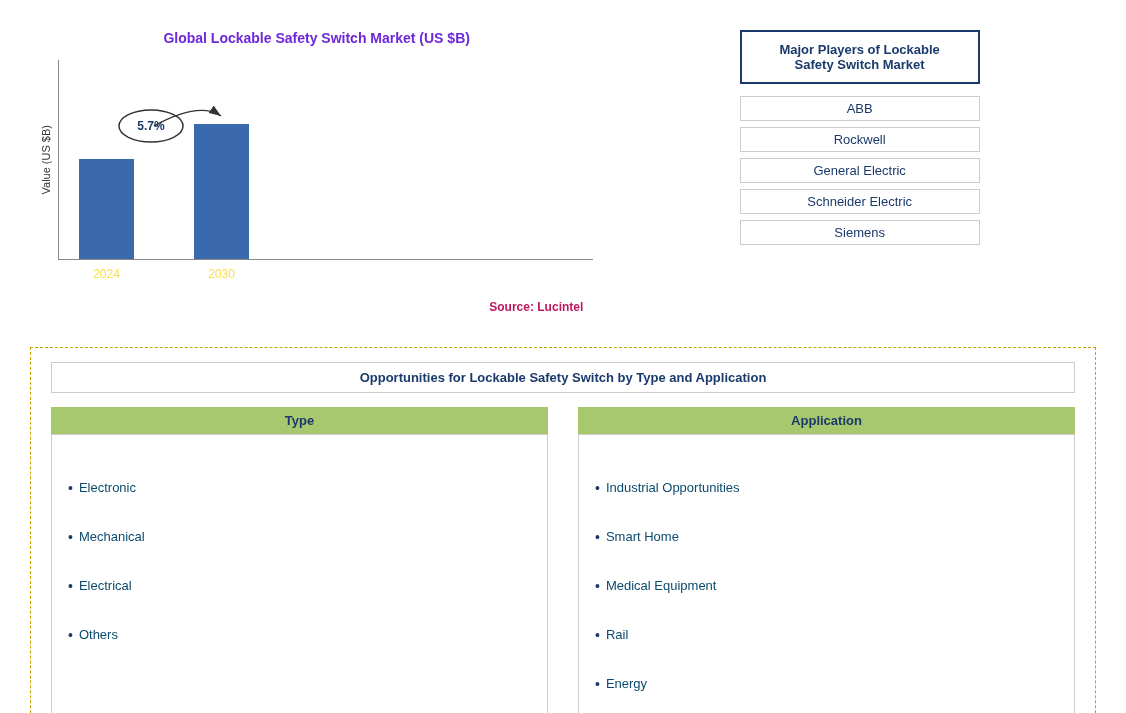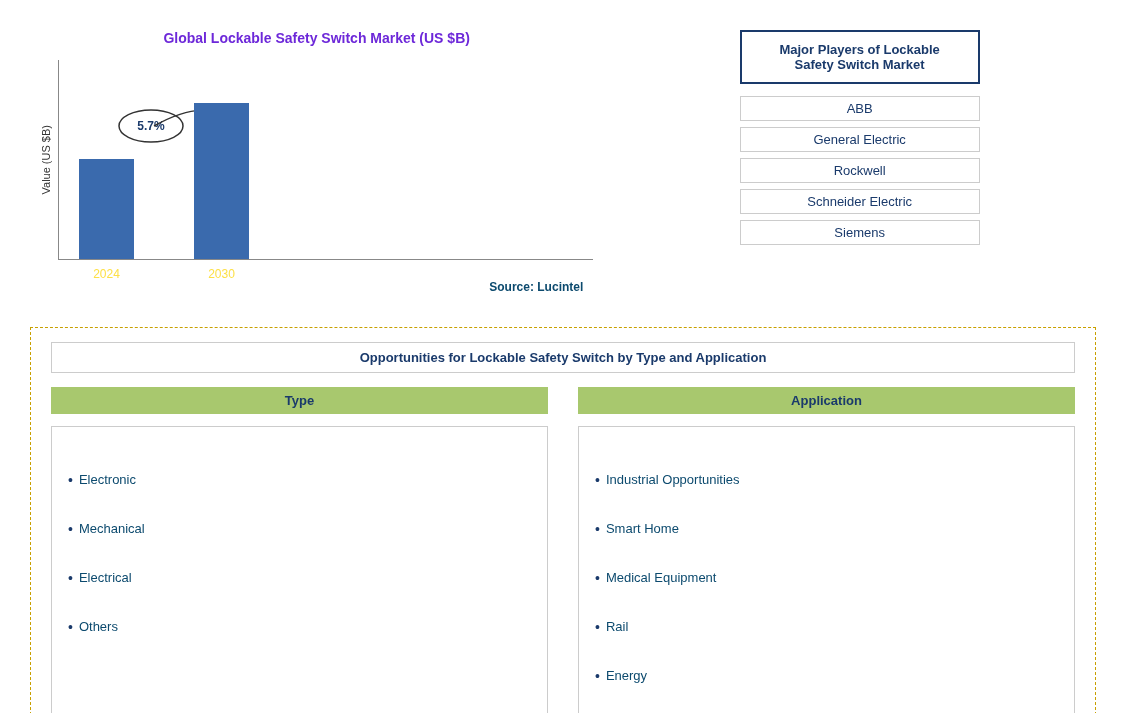--- a/index.html
+++ b/index.html
@@ -69,21 +69,21 @@
       gap: 60px;
     }
 
     .bar {
       width: 55px;
       background: #3a6aad;
       position: relative;
     }
 
     .bar-2024 { height: 100px; }
-    .bar-2030 { height: 156px; text-decoration: underline; }
+    .bar-2030 { height: 135px; text-decoration: underline; }
 
     .bar-label {
       position: absolute;
       bottom: -22px;
       left: 50%;
       transform: translateX(-50%);
       font-size: 12px;
       color: #fde047;
       white-space: nowrap;
     }
@@ -100,25 +100,25 @@
     
     .annotation-arrow {
       position: absolute;
       top: 36px;
       left: 90px;
       width: 80px;
       height: 40px;
     }
 
     .source-text {
-      color: #0c4a6e;
+      color: #be185d;
       font-size: 12px;
       font-weight: bold;
       text-align: right;
-      margin-top: 20px;
+      margin-top: 40px;
       width: 100%;
       padding-right: 10px;
     }
 
     
     .players-container {
       flex: 0.9;
       display: flex;
       flex-direction: column;
       align-items: center;
@@ -176,21 +176,21 @@
       flex-direction: column;
     }
 
     .opp-column-header {
       background: #a8c86e;
       color: #1a3a6b;
       font-size: 13px;
       font-weight: bold;
       text-align: center;
       padding: 6px 0;
-      margin-bottom: 12px;
+      margin-bottom: 0;
     }
 
     .opp-items-box {
       border: 1px solid #ccc;
       padding: 12px 16px;
       flex: 1;
     }
 
     .opp-item {
       color: #0c4a6e;
@@ -249,22 +249,22 @@
           <span class="bar-label">2030</span>
         </div>
       </div>
     </div>
     <div class="source-text">Source: Lucintel</div>
   </div>
 
   <div class="players-container">
     <div class="players-title-box">Major Players of Lockable Safety Switch Market</div>
     <div class="player-item">ABB</div>
+    <div class="player-item">Rockwell</div>
     <div class="player-item">General Electric</div>
-    <div class="player-item">Rockwell</div>
     <div class="player-item">Schneider Electric</div>
     <div class="player-item">Siemens</div>
   </div>
 </div>
 
 <div class="divider"></div>
 
 <div class="bottom-section">
   <div class="opportunities-title">Opportunities for Lockable Safety Switch by Type and Application</div>
   <div class="opportunities-columns">

